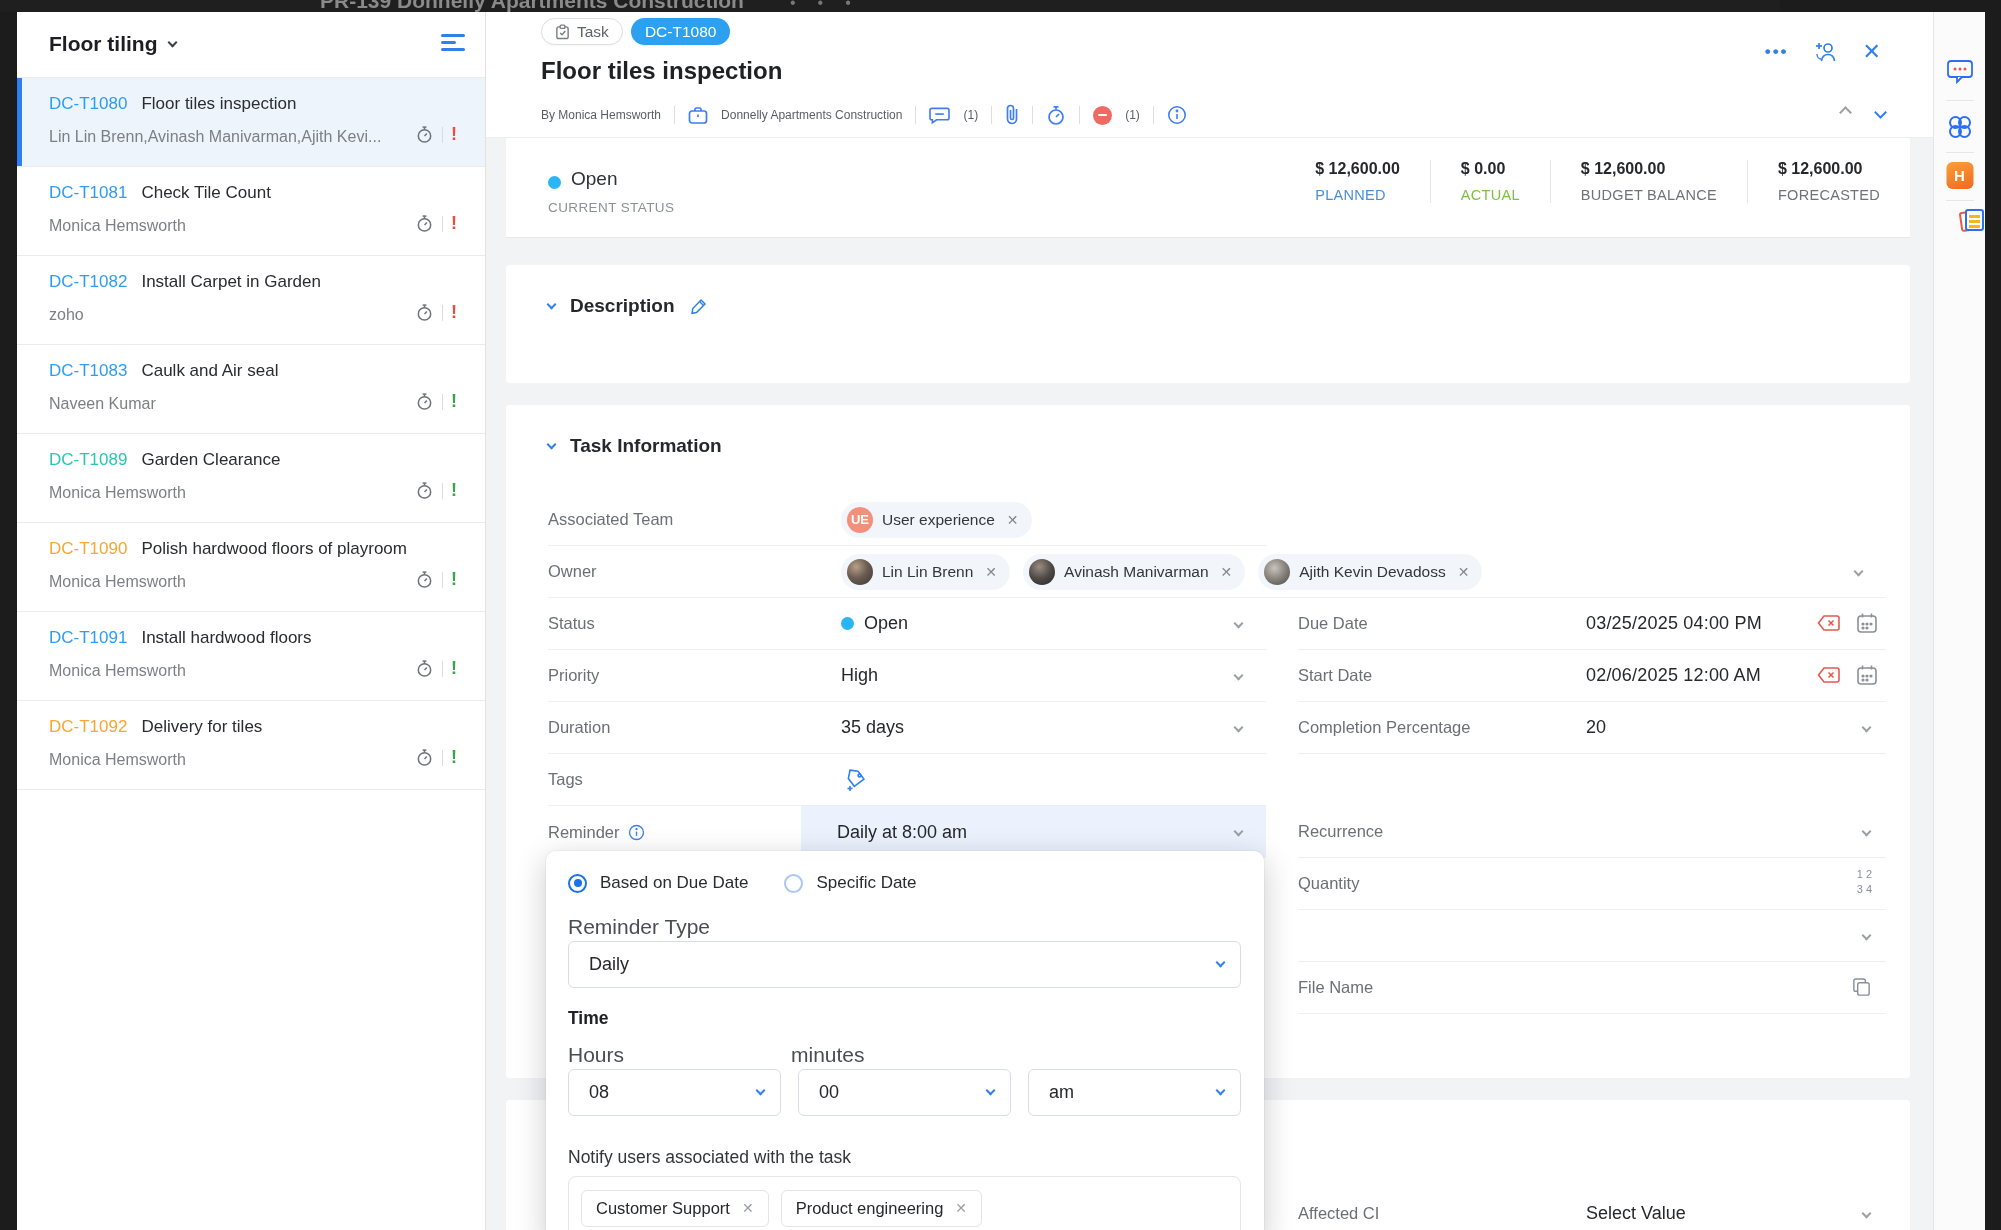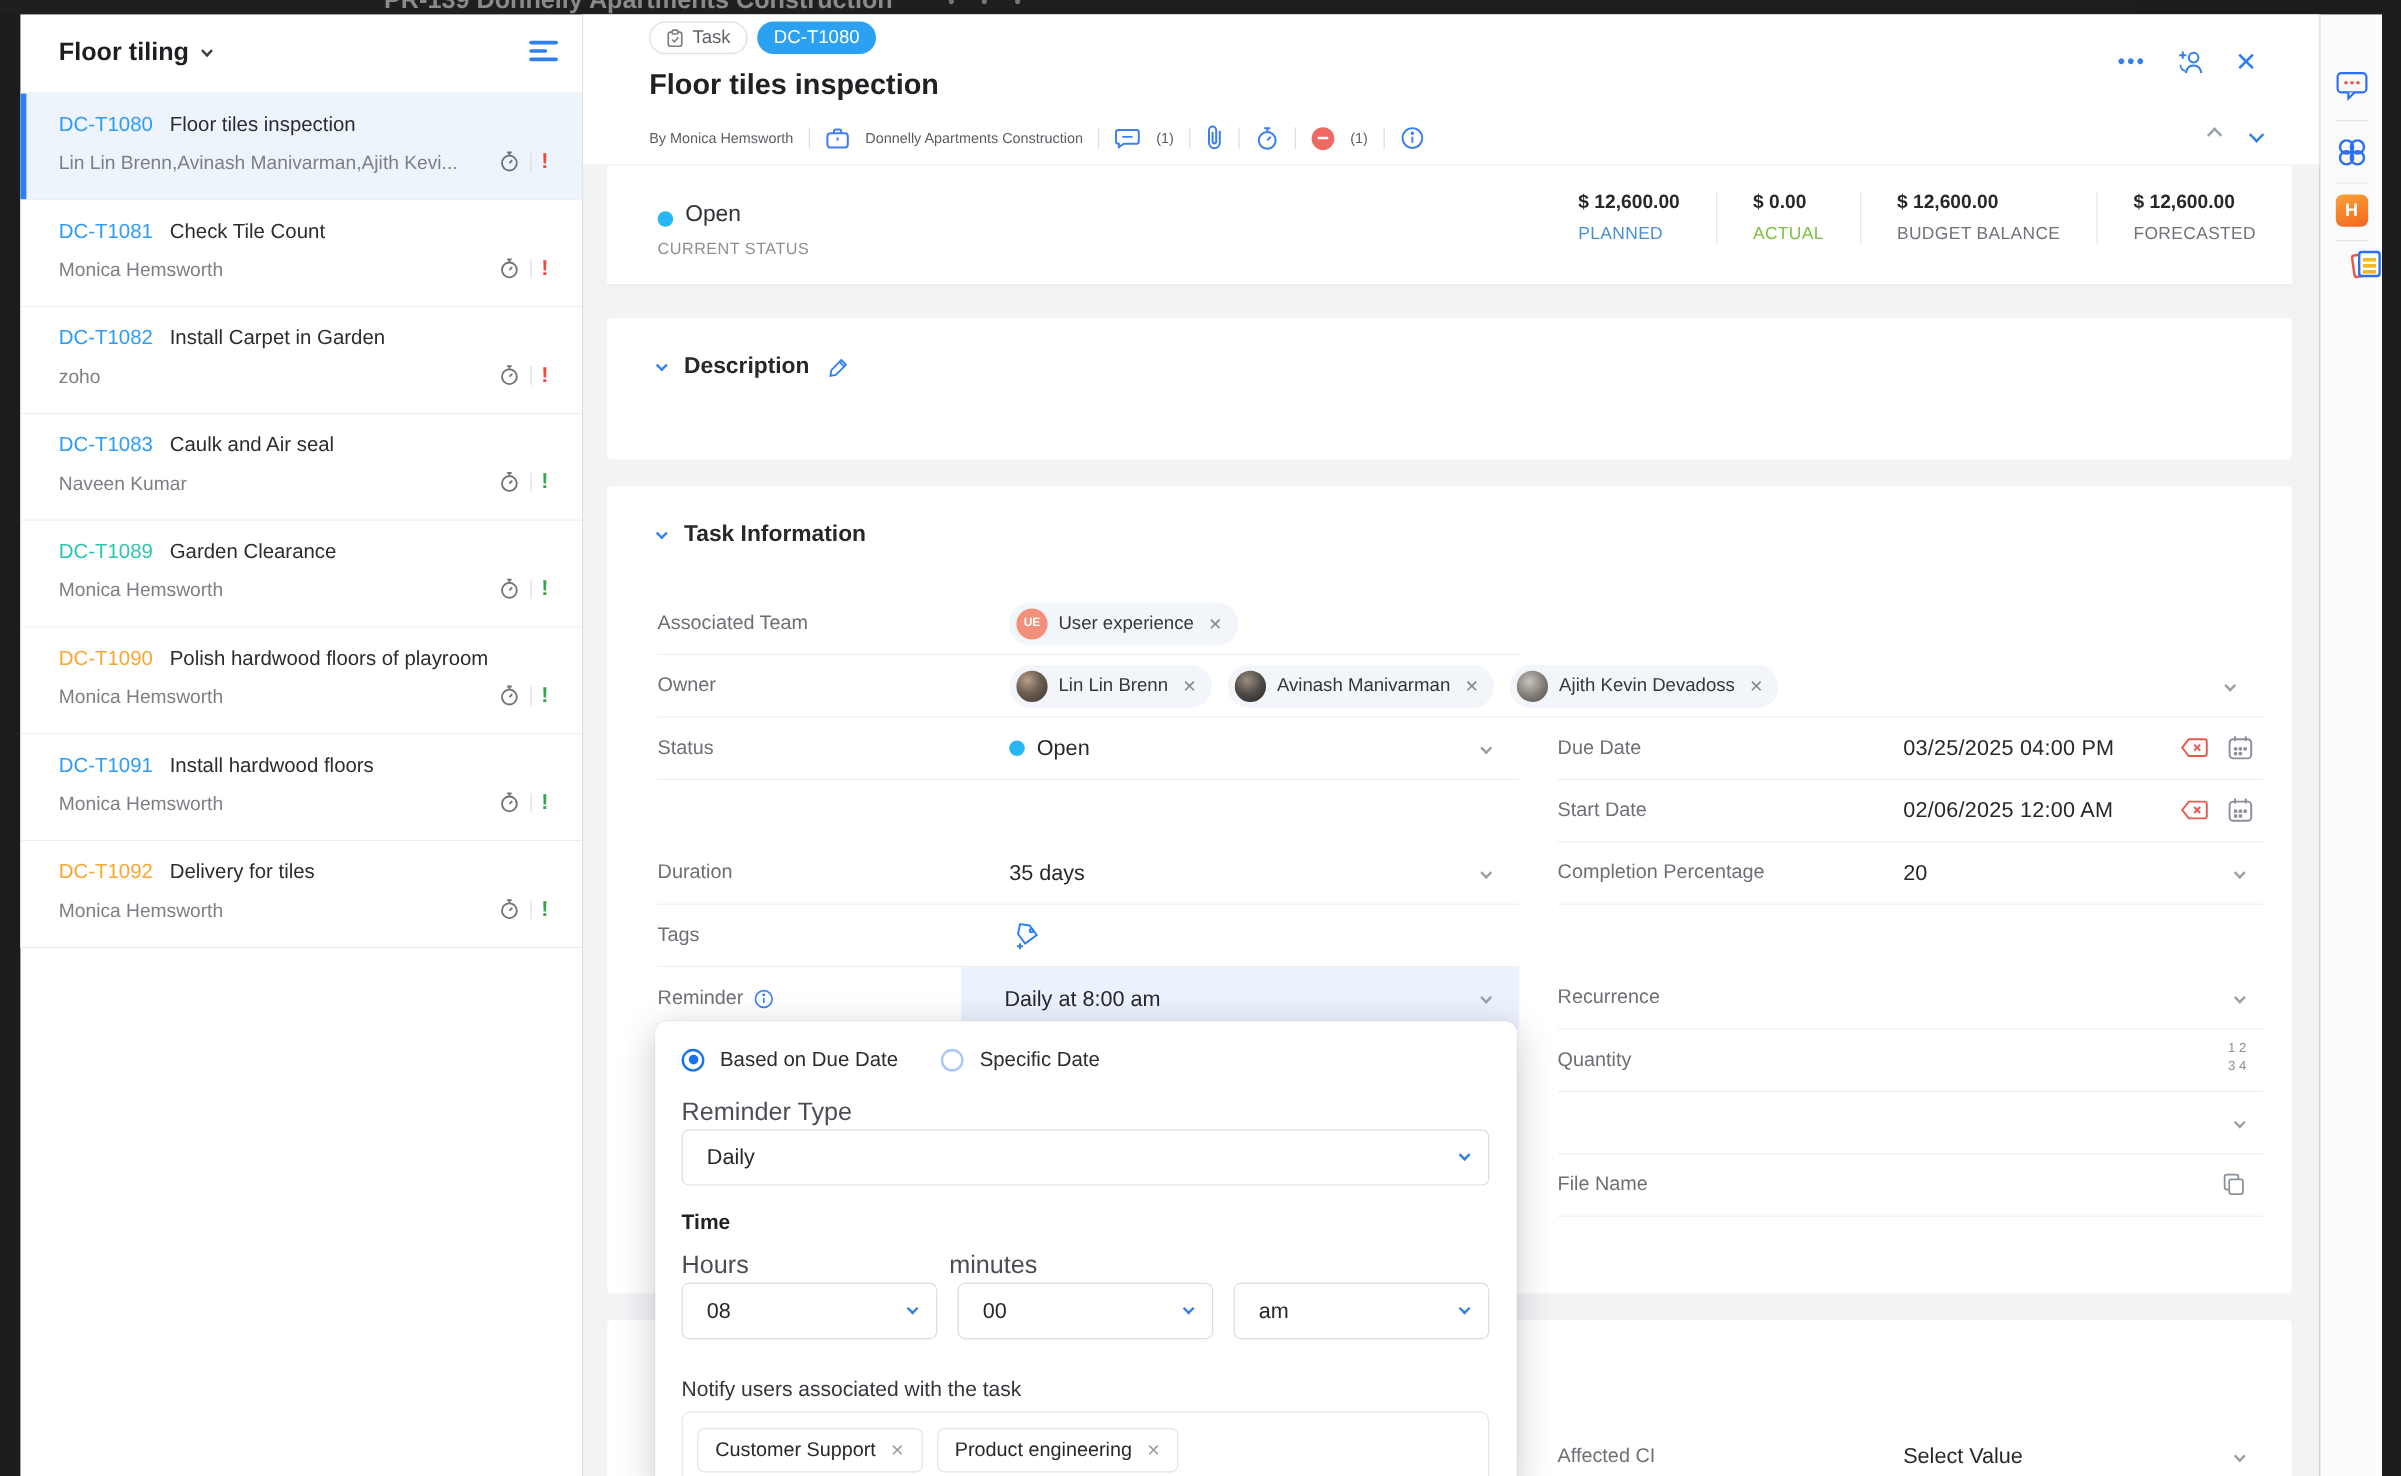--- a/index.html
+++ b/index.html
@@ -80,21 +80,21 @@
   .frow .flabel { width:293px; flex:none; }
   .frow-r .flabel { width:288px; flex:none; }
   .fvalue { font-size:18px; color:#26282b; display:flex; align-items:center; gap:10px; }
   .fvalue.strong { font-weight:500; letter-spacing:.2px; }
   .frow-chev { position:absolute; right:24px; top:22px; }
   .ricons { position:absolute; right:8px; top:14px; display:flex; align-items:center; gap:14px; }
 
   .pill { display:flex; align-items:center; gap:9px; background:#f2f5fa; border-radius:18px; padding:5px 13px 5px 6px; font-size:15.5px; color:#33363b; white-space:nowrap; }
   .pill .x { color:#85888d; font-size:14px; margin-left:3px; cursor:pointer; }
   .ava { width:26px; height:26px; border-radius:50%; flex:none; }
-  .ava-ue { background:#f2907b; color:#fff; font-size:10px; font-weight:700; display:flex; align-items:center; justify-content:center; }
+  .ava-ue { background:#f2907b; color:#fff; font-size:13px; font-weight:700; display:flex; align-items:center; justify-content:center; }
   .ava-photo { background:radial-gradient(circle at 35% 30%, #b9a089 0%, #6b5d52 45%, #3c3631 100%); }
   .ava-photo.p2 { background:radial-gradient(circle at 40% 30%, #9a8d80 0%, #4e4a47 50%, #262424 100%); }
   .ava-photo.p3 { background:radial-gradient(circle at 40% 35%, #c9c4be 0%, #8d8782 45%, #4a4540 100%); }
 
   .reminder-hl { position:absolute; left:253px; top:0; width:465px; height:52px; background:#ebf2fd; display:flex; align-items:center; padding-left:36px; font-size:18px; color:#26282b; }
   .dot-open { width:13px; height:13px; border-radius:50%; background:#29b6f6; }
 
   
   .popup { position:absolute; left:60px; top:839px; width:718px; height:391px; background:#fff; border-radius:10px; box-shadow:0 8px 30px rgba(20,20,30,.22), 0 0 0 1px rgba(0,0,0,.03); z-index:30; }
   .radio-row { position:absolute; left:22px; top:22px; display:flex; align-items:center; gap:36px; }
@@ -470,20 +470,27 @@
 
       <div class="frow" style="left:42px; top:193px; width:718px;">
         <span class="flabel">Status</span>
         <div class="fvalue">
           <span class="dot-open"></span>
           <span>Open</span>
         </div>
         <span class="chev sm gray frow-chev"></span>
       </div>
 
+      <div class="frow" style="left:42px; top:245px; width:718px;">
+        <span class="flabel">Priority</span>
+        <div class="fvalue">
+          <span>High</span>
+        </div>
+        <span class="chev sm gray frow-chev"></span>
+      </div>
 
       <div class="frow" style="left:42px; top:297px; width:718px;">
         <span class="flabel">Duration</span>
         <div class="fvalue">
           <span>35 days</span>
         </div>
         <span class="chev sm gray frow-chev"></span>
       </div>
 
       <div class="frow" style="left:42px; top:349px; width:718px;">

